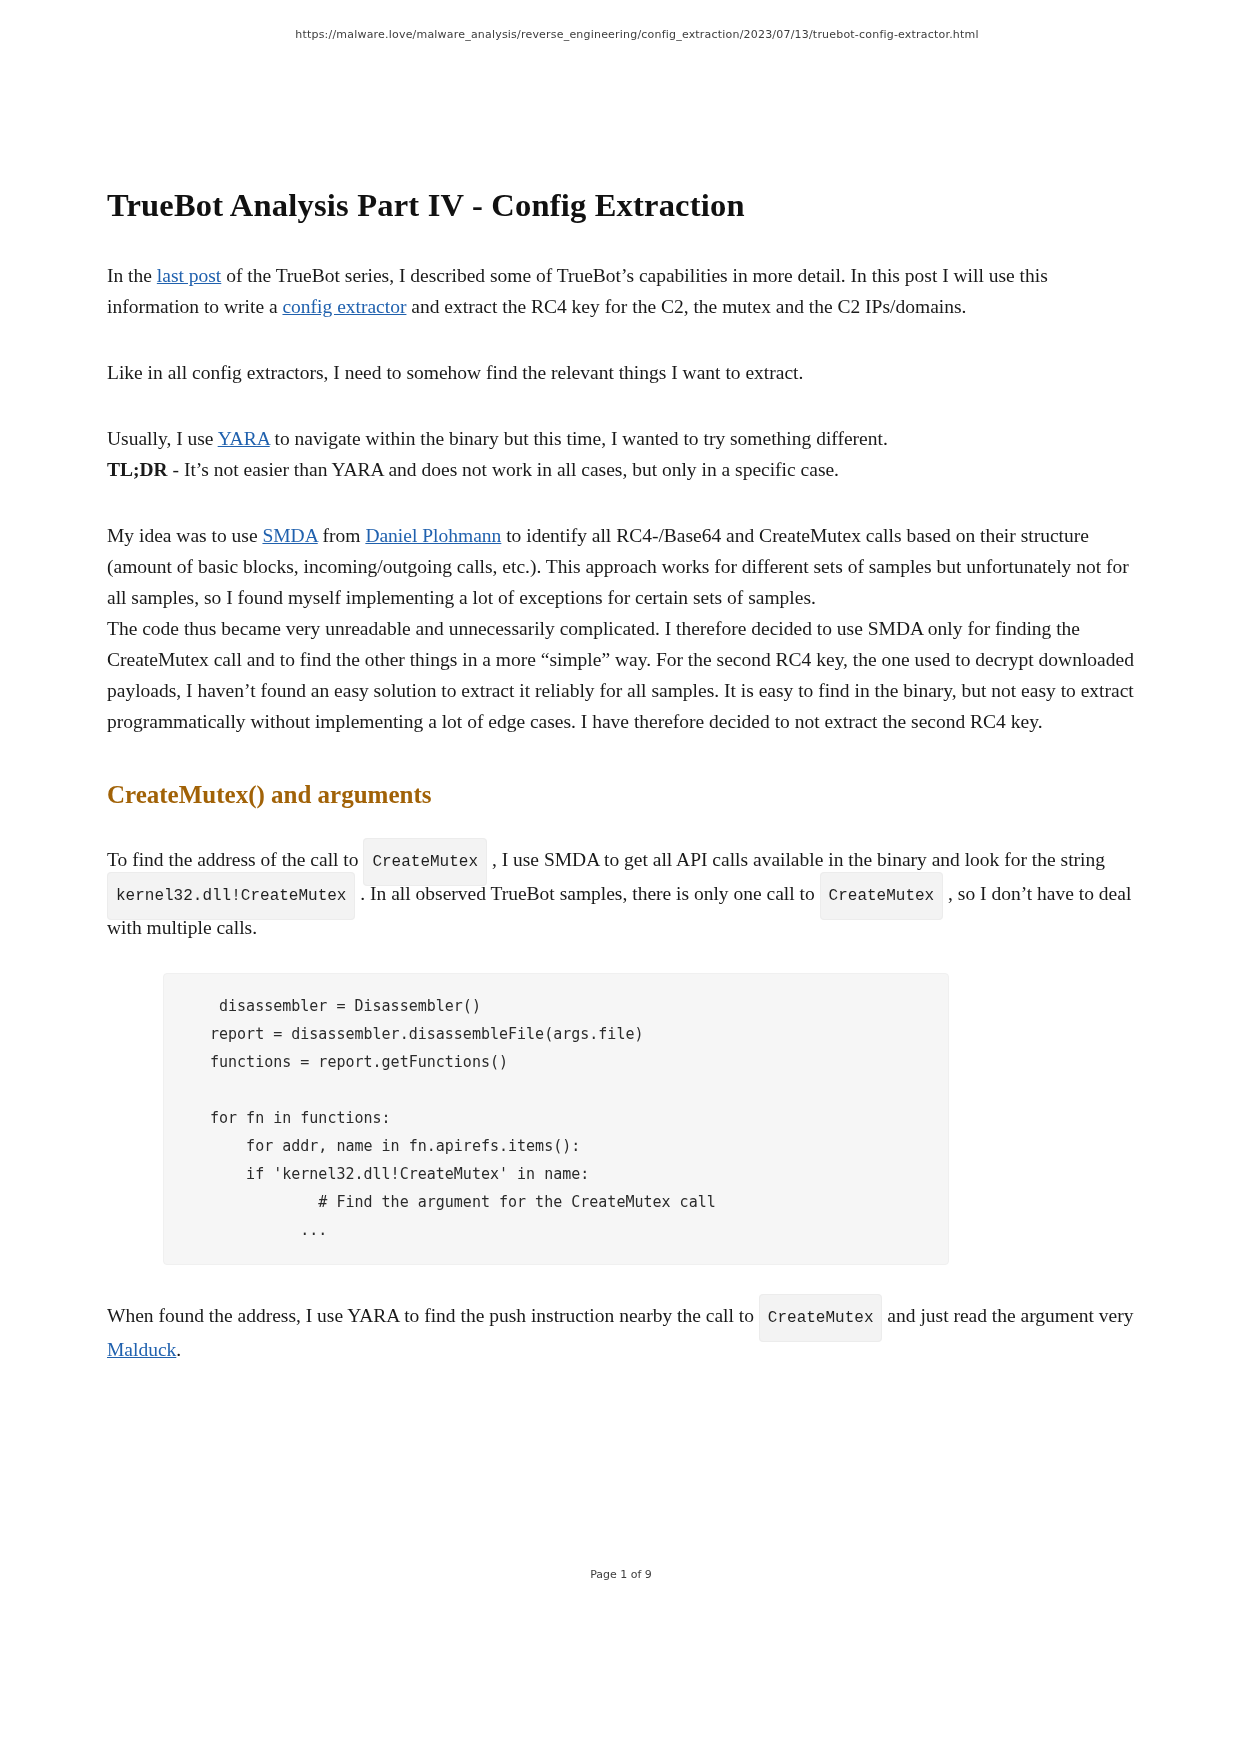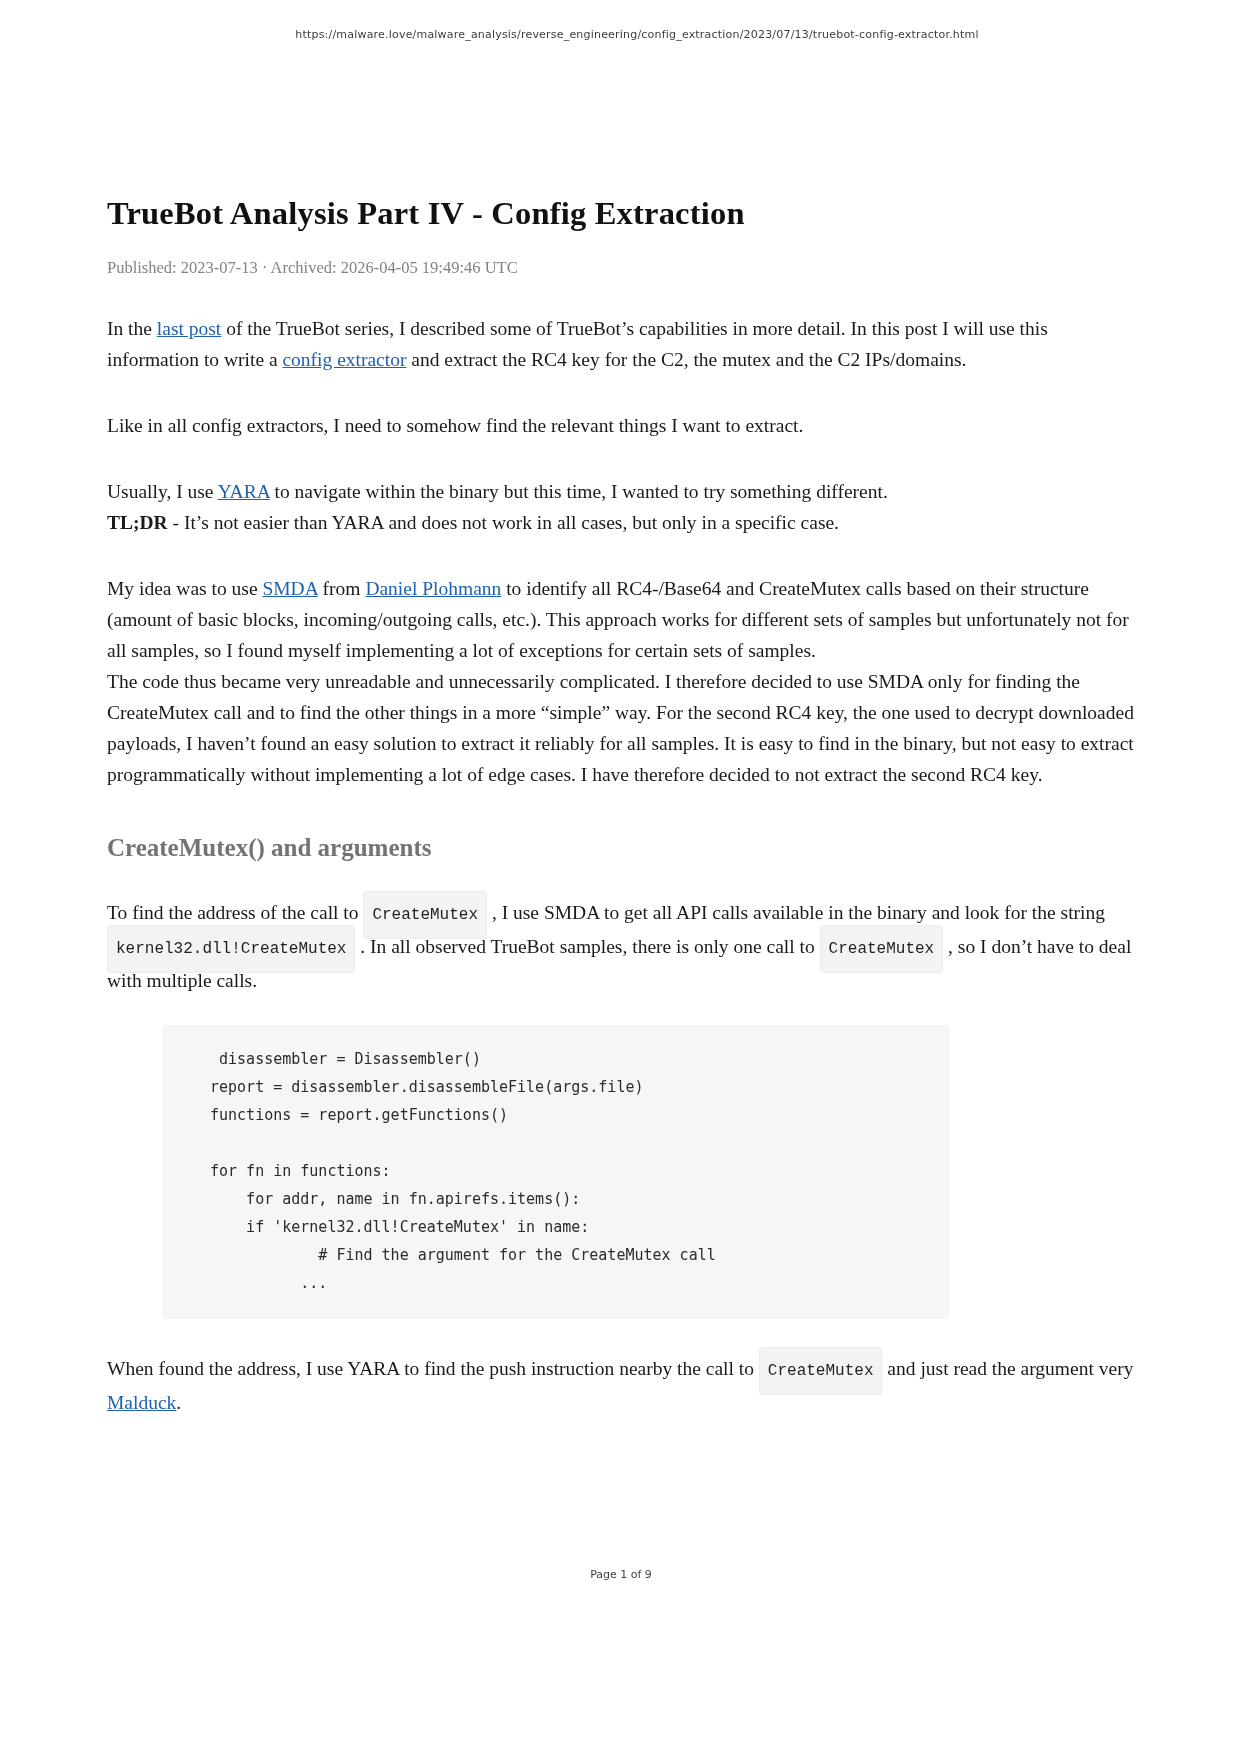--- a/index.html
+++ b/index.html
@@ -34,21 +34,21 @@
     width: 100%;
     text-align: center;
     font-family: "DejaVu Sans", sans-serif;
     font-size: 11px;
     color: #3d3d3d;
   }
 
   .article {
     position: absolute;
     left: 107px;
-    top: 8px;
+    top: 0;
     width: 1029px;
   }
 
   h1.title {
     margin: 186px 0 0 0;
     font-size: 32.5px;
     line-height: 1.2;
     font-weight: 700;
     color: #111111;
     letter-spacing: 0.2px;
@@ -70,21 +70,21 @@
     margin: 35px 0 0 0;
     font-size: 19.5px;
     line-height: 31px;
     color: #1a1a1a;
   }
 
   h2.section {
     margin: 44px 0 0 0;
     font-size: 25px;
     font-weight: 700;
-    color: #737373;
+    color: #a16207;
   }
 
   a.link {
     color: #2061ae;
     text-decoration: underline;
     cursor: pointer;
   }
 
   strong { font-weight: 700; }
 
@@ -122,21 +122,20 @@
 
 <div class="page">
 
   <div class="print-header">https://malware.love/malware_analysis/reverse_engineering/config_extraction/2023/07/13/truebot-config-extractor.html</div>
 
   <article class="article">
 
     <h1 class="title">TrueBot Analysis Part IV - Config Extraction</h1>
 
 
-    <p class="meta">Published: 2023-07-13 · Archived: 2026-04-05 19:49:46 UTC</p>
 
     <p class="para"><span>In the </span><a href="#" class="link">last post</a><span> of the TrueBot series, I described some of TrueBot’s capabilities in more detail. In this post I will use this information to write a </span><a href="#" class="link">config extractor</a><span> and extract the RC4 key for the C2, the mutex and the C2 IPs/domains.</span></p>
 
     <p class="para"><span>Like in all config extractors, I need to somehow find the relevant things I want to extract.</span></p>
 
     <p class="para"><span>Usually, I use </span><a href="#" class="link">YARA</a><span> to navigate within the binary but this time, I wanted to try something different.</span><br><strong>TL;DR</strong><span> - It’s not easier than YARA and does not work in all cases, but only in a specific case.</span></p>
 
     <p class="para"><span>My idea was to use </span><a href="#" class="link">SMDA</a><span> from </span><a href="#" class="link">Daniel Plohmann</a><span> to identify all RC4-/Base64 and CreateMutex calls based on their structure (amount of basic blocks, incoming/outgoing calls, etc.). This approach works for different sets of samples but unfortunately not for all samples, so I found myself implementing a lot of exceptions for certain sets of samples.</span><br><span>The code thus became very unreadable and unnecessarily complicated. I therefore decided to use SMDA only for finding the CreateMutex call and to find the other things in a more “simple” way. For the second RC4 key, the one used to decrypt downloaded payloads, I haven’t found an easy solution to extract it reliably for all samples. It is easy to find in the binary, but not easy to extract programmatically without implementing a lot of edge cases. I have therefore decided to not extract the second RC4 key.</span></p>
 
     <h2 class="section">CreateMutex() and arguments</h2>

